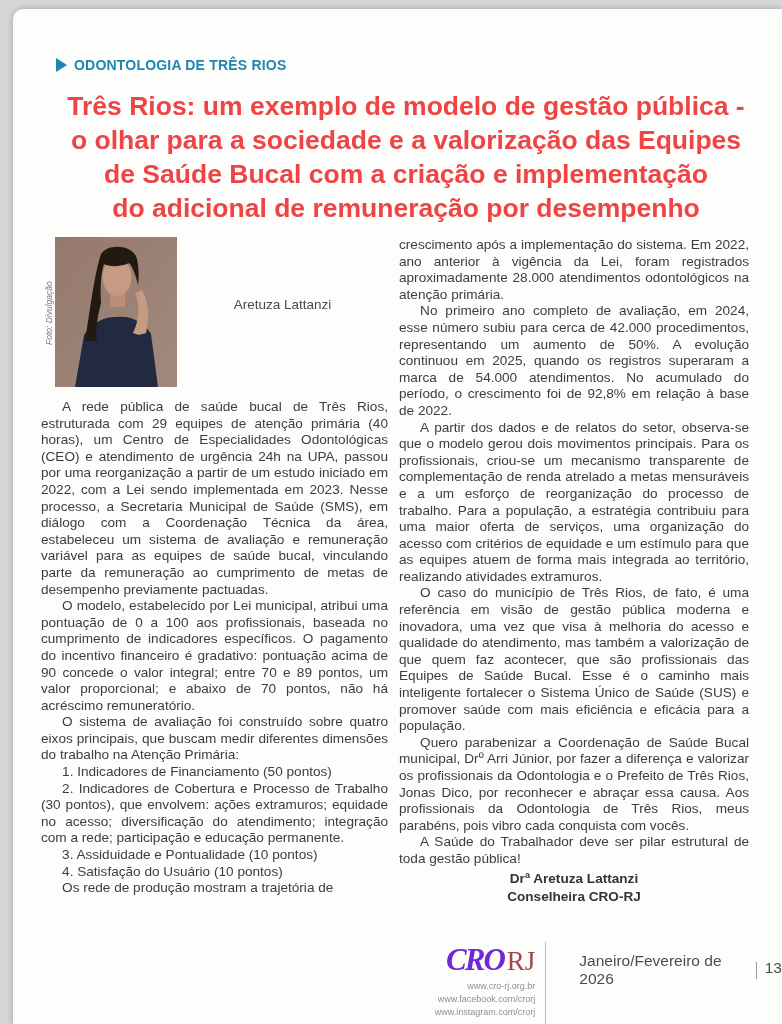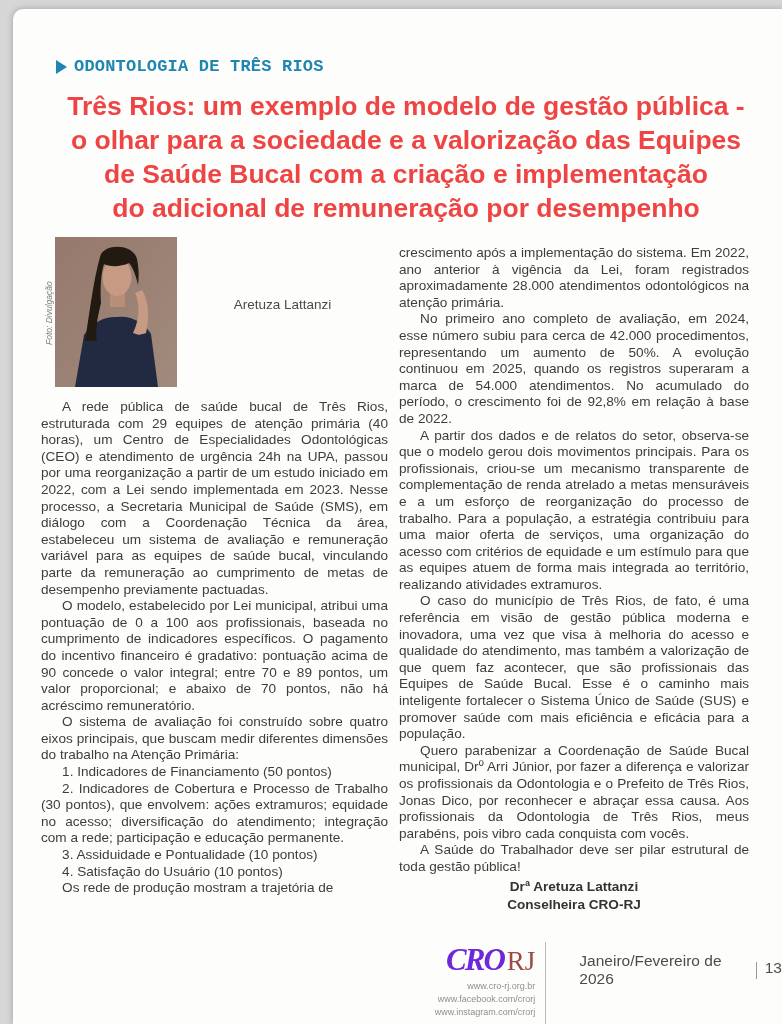--- a/index.html
+++ b/index.html
@@ -17,23 +17,22 @@
     border-top-left-radius: 10px;
     box-shadow: 0 0 6px rgba(0,0,0,0.25);
   }
   
   .section-header {
     position: absolute;
     left: 43px; top: 48px;
     display: flex; align-items: center;
     color: #1e86b0;
     font-weight: bold;
-    font-size: 17px;
+    font-size: 14px;
     letter-spacing: 0.2px;
-    font-family: Liberation Mono, monospace;
   }
   .tri {
     width: 0; height: 0;
     border-top: 7px solid transparent;
     border-bottom: 7px solid transparent;
     border-left: 11px solid #1e86b0;
     margin-right: 7px;
     display: inline-block;
   }
   .title {
@@ -67,21 +66,21 @@
   }
   .caption {
     flex: 1;
     text-align: center;
     padding-top: 58px;
     line-height: 19px;
   }
   .caption-name { font-size: 13.5px; color: #4a4a4a; }
   .caption-role { font-size: 13.5px; font-weight: bold; color: #333; }
   p.body { text-indent: 1.55em; }
-  p.noindent { text-indent: 0; margin-top: 8px; }
+  p.noindent { text-indent: 0; }
   .signature { text-align: center; font-weight: bold; line-height: 18.5px; margin-top: 2px; color: #333; }
   
   .footer {
     position: absolute;
     left: 383px; top: 933px;
     display: flex;
     align-items: flex-start;
   }
   .logo-block { width: 158px; text-align: right; padding-right: 10px; }
   .logo-line { white-space: nowrap; }

